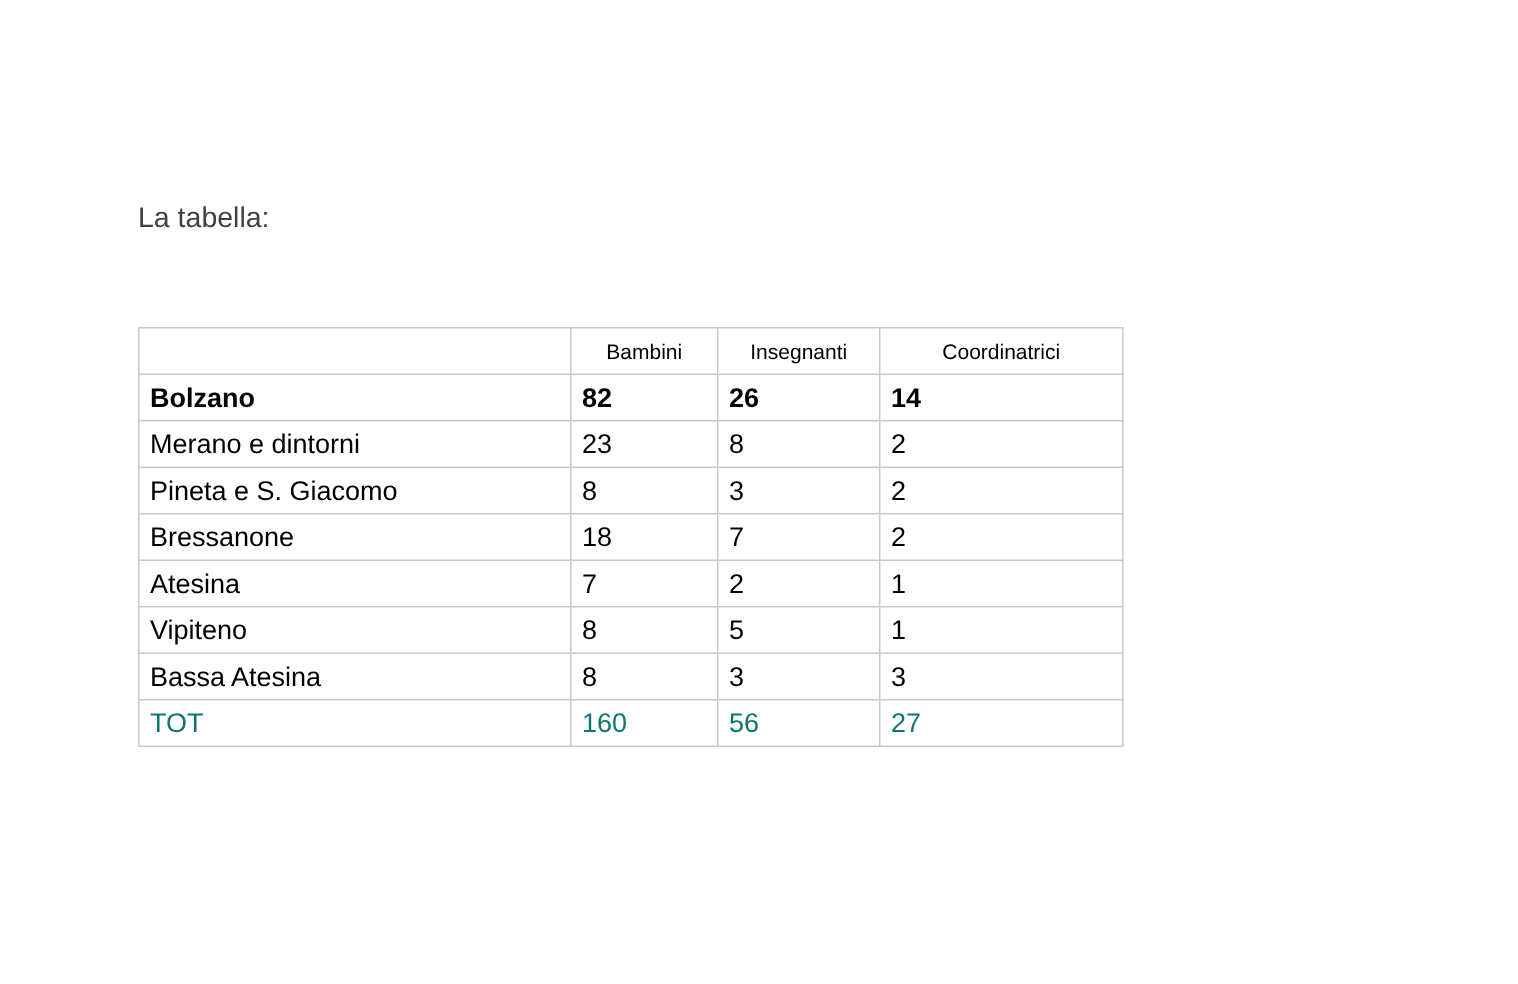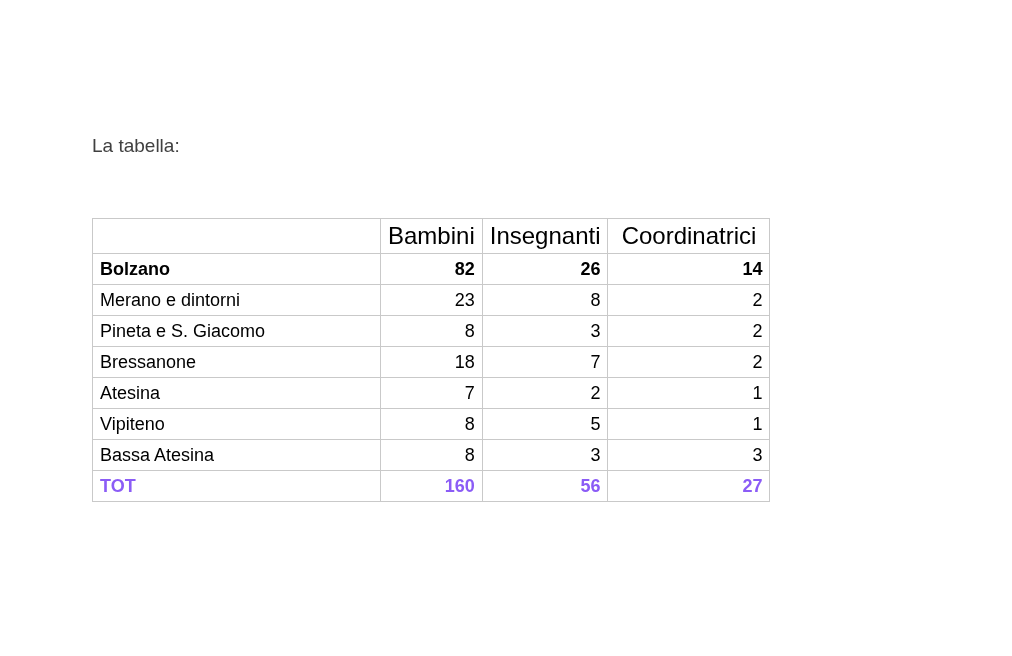--- a/index.html
+++ b/index.html
@@ -52,38 +52,38 @@
   col.c-label { width: 288px; }
   col.c-num   { width: 98px; }
   col.c-num2  { width: 108px; }
   col.c-num3  { width: 162px; }
 
   .hdr-label { }
   .hdr-num {
     font-weight: bold;
     text-align: center;
     white-space: nowrap;
-    font-size: 24px;
+    font-size: 14px;
   }
   .row-label {
     text-align: left;
     white-space: nowrap;
   }
   .num {
-    text-align: right;
+    text-align: left;
   }
   .bold-row .row-label,
   .bold-row .num {
     font-weight: bold;
     margin-top: 13px;
   }
   .tot-row .row-label,
   .tot-row .num {
-    font-weight: bold;
-    color: #8b5cf6;
+    font-weight: normal;
+    color: #0f766e;
     margin-left: 15px;
   }
 </style>
 </head>
 <body>
 
 <div class="page">
 
   <div class="intro-text">La tabella:</div>
 

